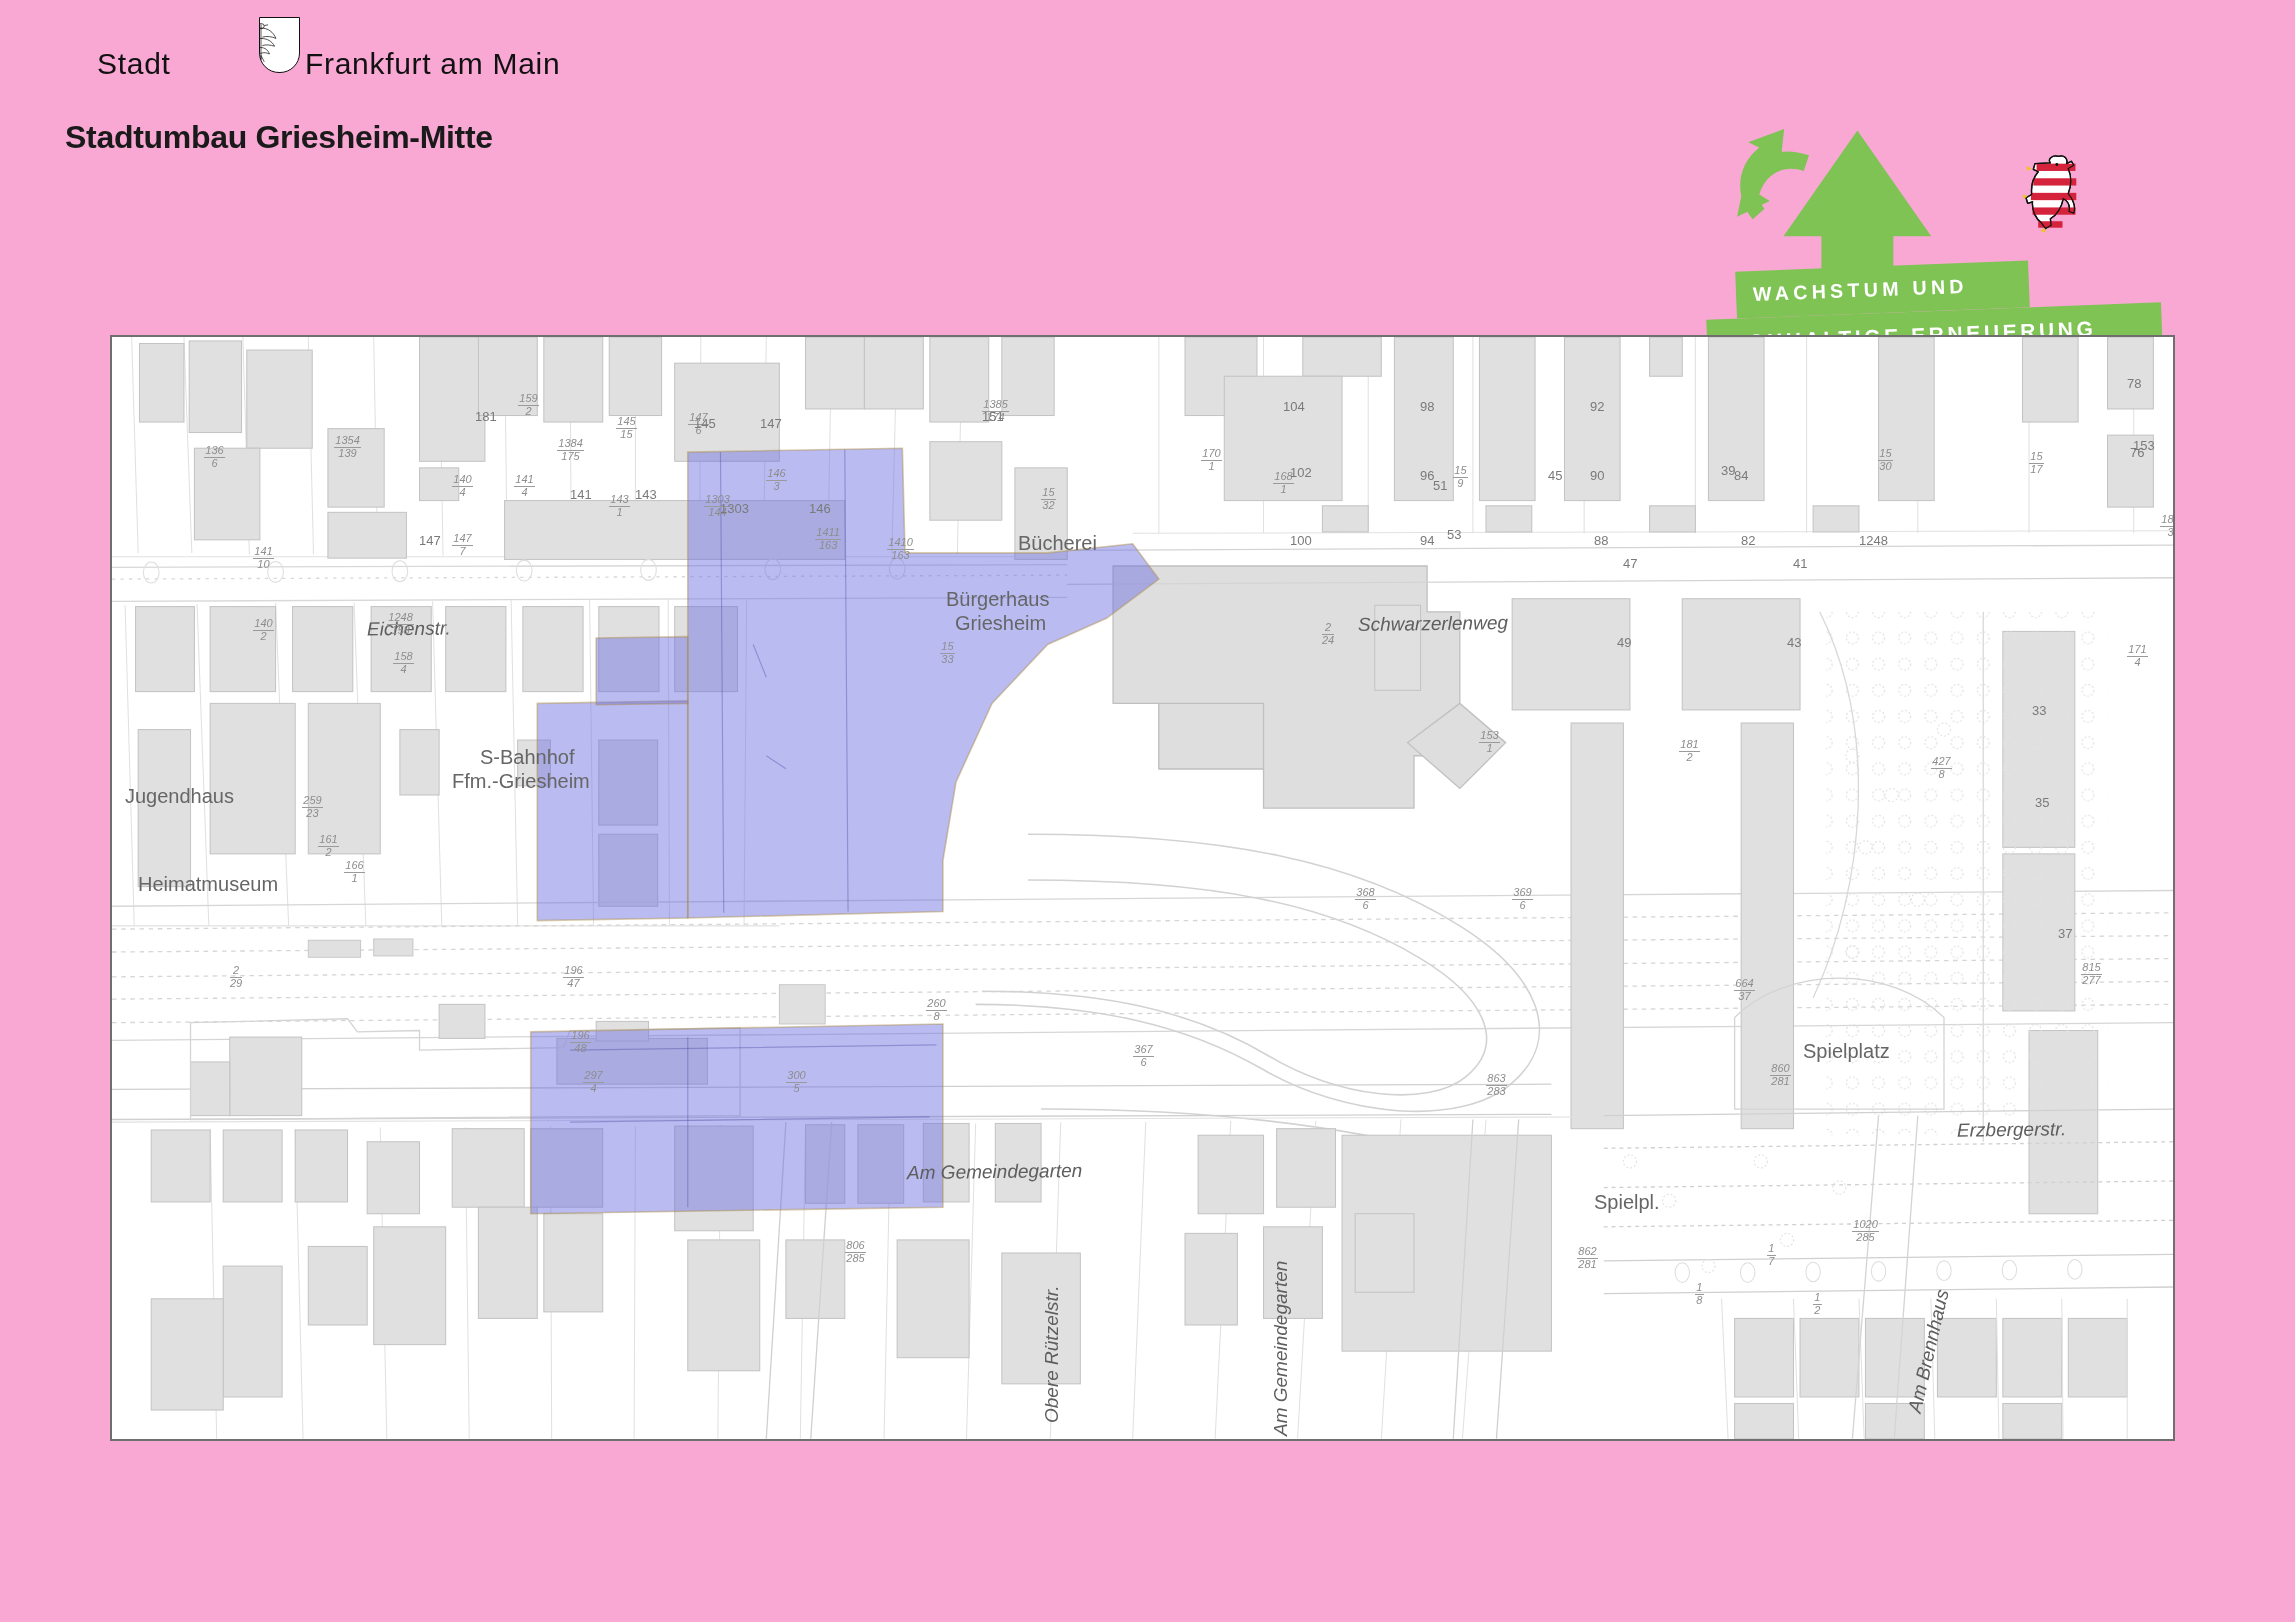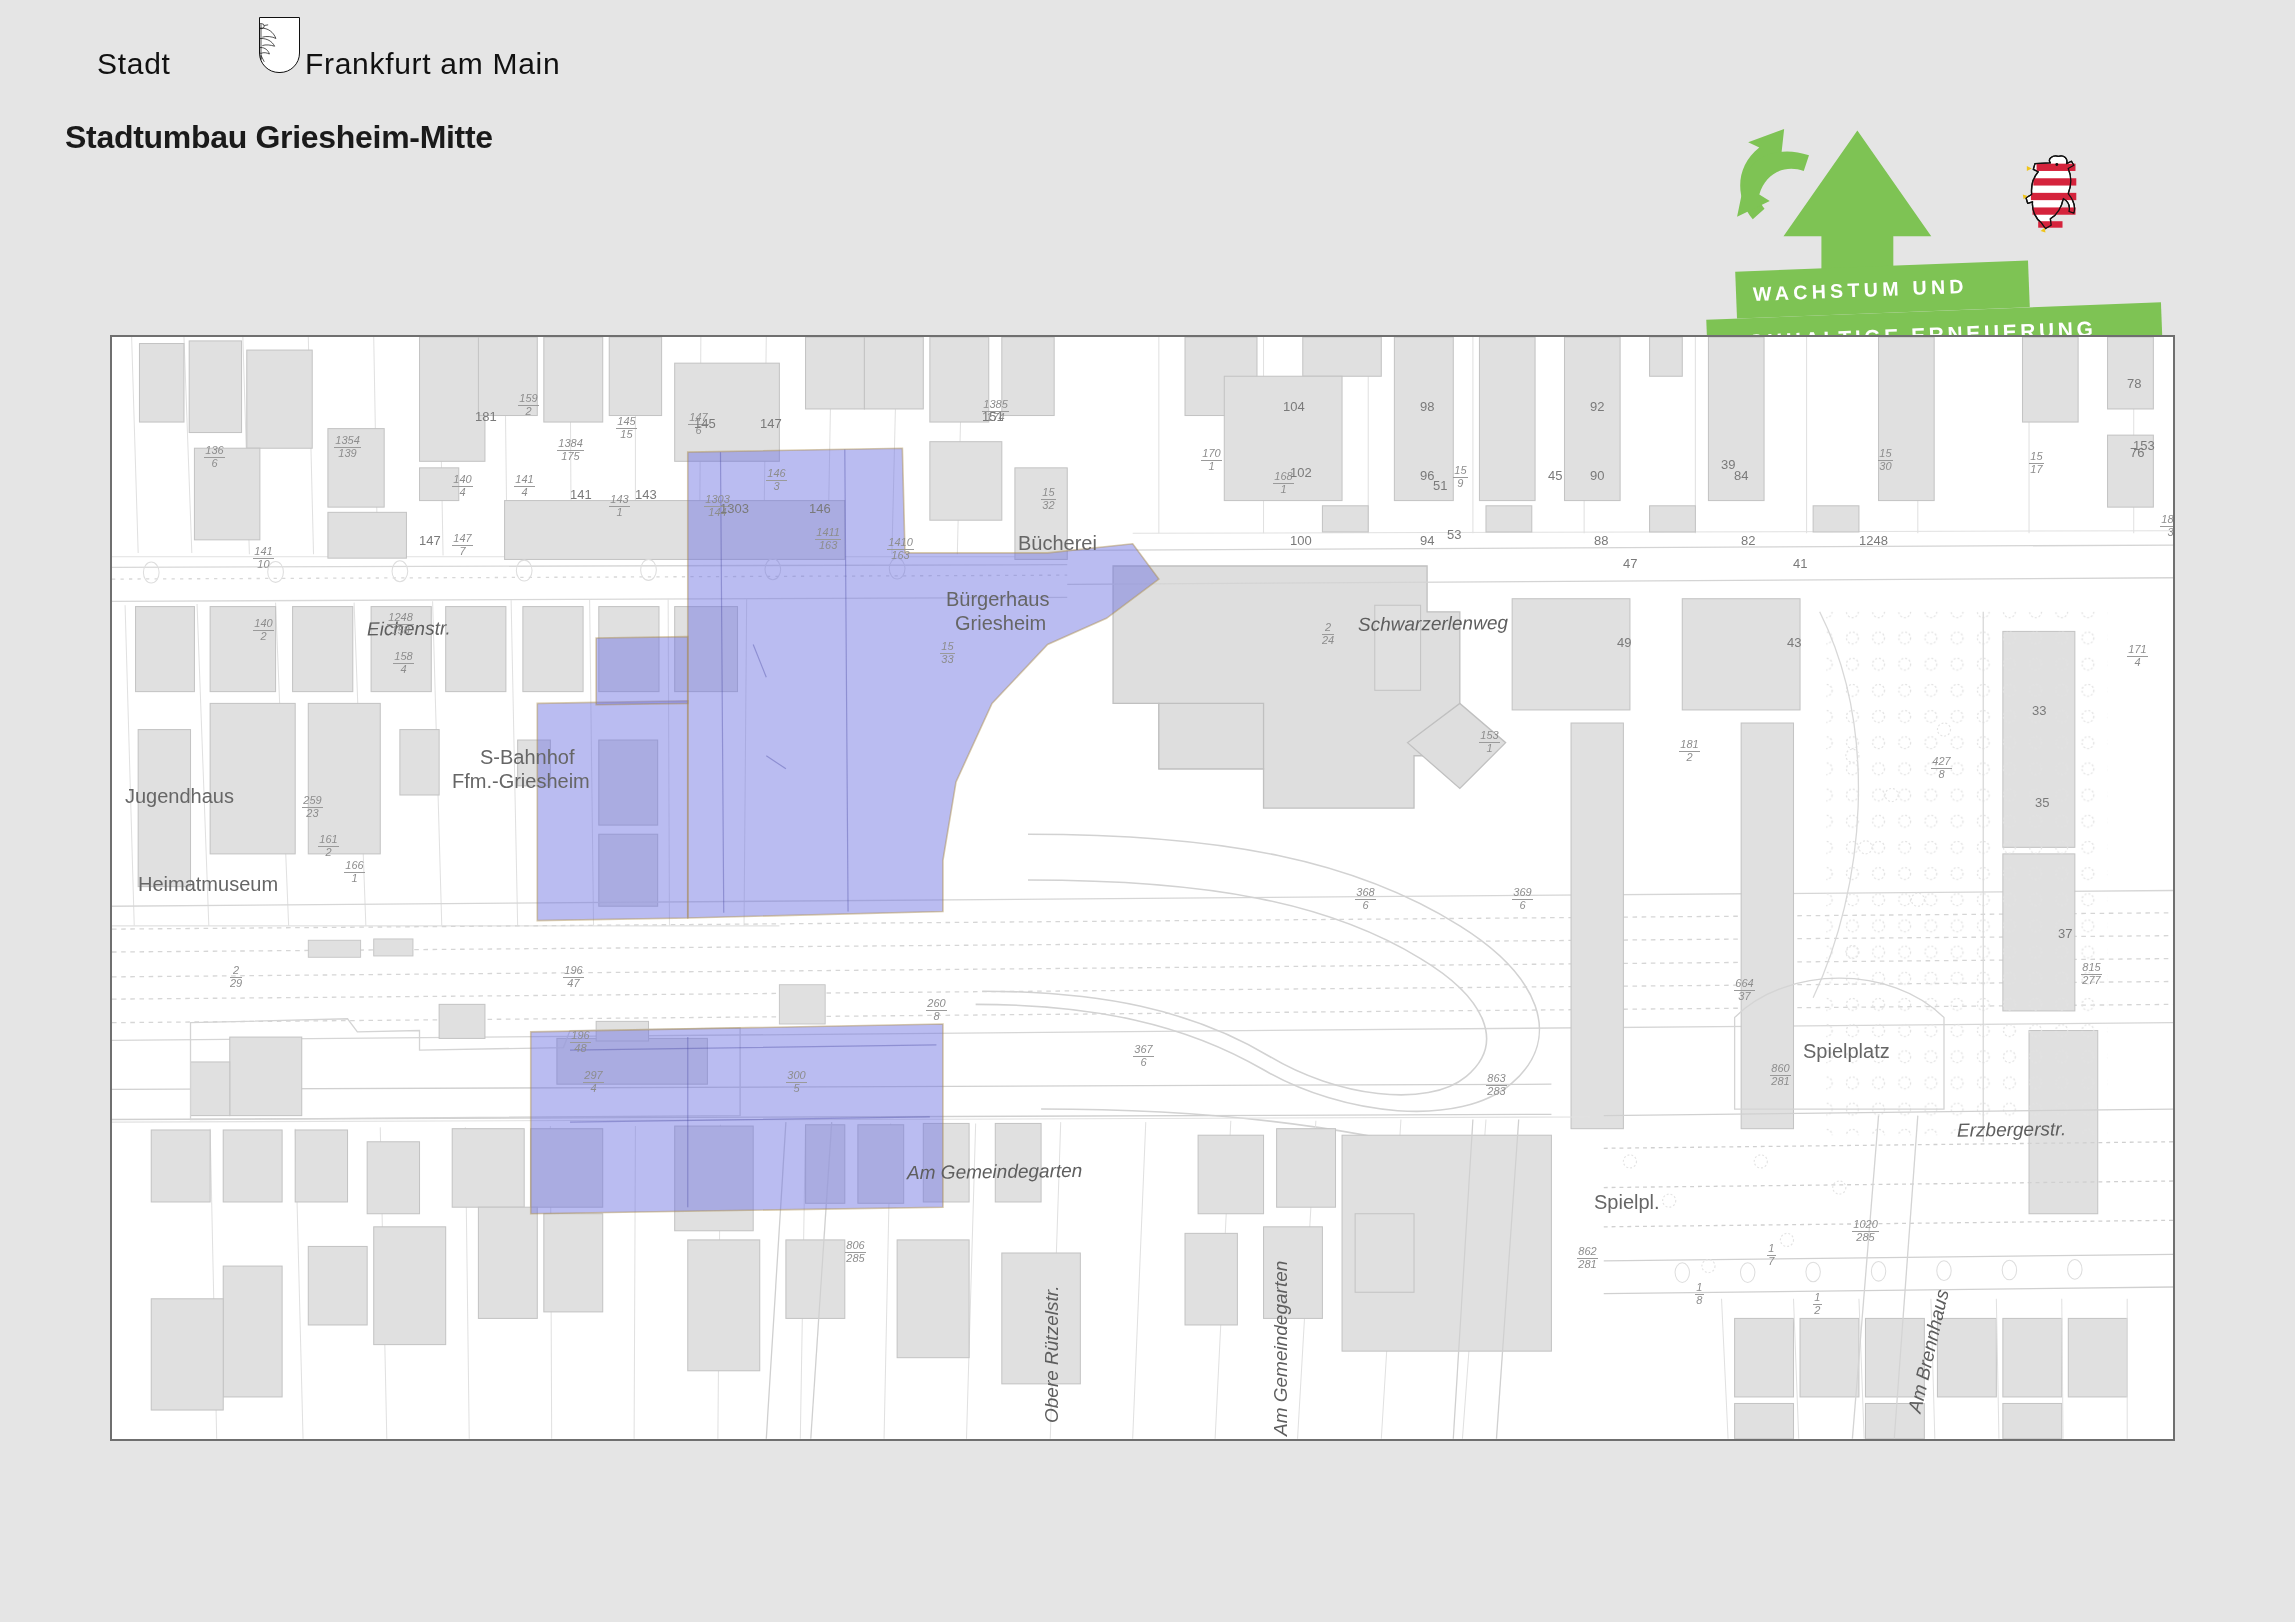--- a/index.html
+++ b/index.html
@@ -2,21 +2,21 @@
 <html style="font-size:10.5px"><head>
 <meta charset="utf-8">
 <style>
   * { box-sizing: border-box; margin: 0; padding: 0; }
   html, body {
     width: 2295px; height: 1622px;
     background: #ffffff;
     font-family: "Liberation Sans", sans-serif;
     overflow: hidden;
   }
-  #page { position: relative; width: 2295px; height: 1622px; background: #e5e5e5; }
+  #page { position: relative; width: 2295px; height: 1622px; background: #f9a8d4; }
 
   
   #city-logo { position: absolute; left: 97px; top: 27.5px; width: 419px; height: 59px; }
   #city-logo .crest {
     position: absolute; left: 162px; top: -10.5px; width: 41px; height: 56px;
     border: 1.6px solid #111; border-radius: 0 0 20px 20px; background: #fff;
     overflow: hidden;
   }
   #city-logo .crest .eagle {
     position: absolute; left: 50%; top: 5.2px; transform: translateX(-50%);
@@ -526,21 +526,21 @@
       <div class="maplabel hnum" style="left: 1308px; top: 131px;">96</div>
       <div class="maplabel hnum" style="left: 1308px; top: 196px;">94</div>
       <div class="maplabel hnum" style="left: 1478px; top: 62px;">92</div>
       <div class="maplabel hnum" style="left: 1478px; top: 131px;">90</div>
       <div class="maplabel hnum" style="left: 1482px; top: 196px;">88</div>
       <div class="maplabel hnum" style="left: 1622px; top: 131px;">84</div>
       <div class="maplabel hnum" style="left: 1629px; top: 196px;">82</div>
       <div class="maplabel hnum" style="left: 2015px; top: 39px;">78</div>
       <div class="maplabel hnum" style="left: 2018px; top: 108px;">76</div>
       <div class="maplabel hnum" style="left: 1436px; top: 131px;">45</div>
-      <div class="maplabel hnum" style="left: 1609px; top: 120px;">39</div>
+      <div class="maplabel hnum" style="left: 1609px; top: 126px;">39</div>
       <div class="maplabel hnum" style="left: 1511px; top: 219px;">47</div>
       <div class="maplabel hnum" style="left: 1681px; top: 219px;">41</div>
       <div class="maplabel hnum" style="left: 1505px; top: 298px;">49</div>
       <div class="maplabel hnum" style="left: 1675px; top: 298px;">43</div>
       <div class="maplabel hnum" style="left: 1321px; top: 141px;">51</div>
       <div class="maplabel hnum" style="left: 1335px; top: 190px;">53</div>
       <div class="maplabel hnum" style="left: 1920px; top: 366px;">33</div>
       <div class="maplabel hnum" style="left: 1923px; top: 458px;">35</div>
       <div class="maplabel hnum" style="left: 1946px; top: 589px;">37</div>
       <div class="maplabel hnum" style="left: 582px; top: 79px;">145</div>

